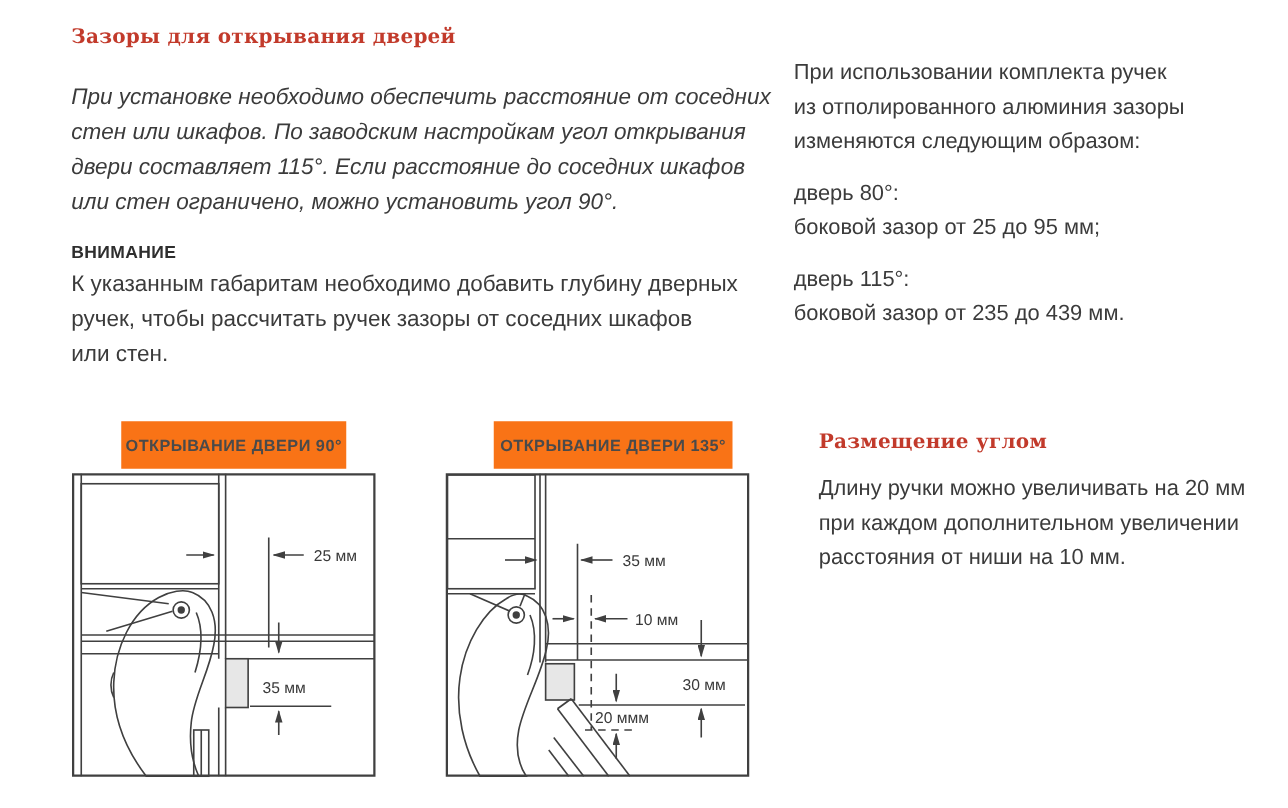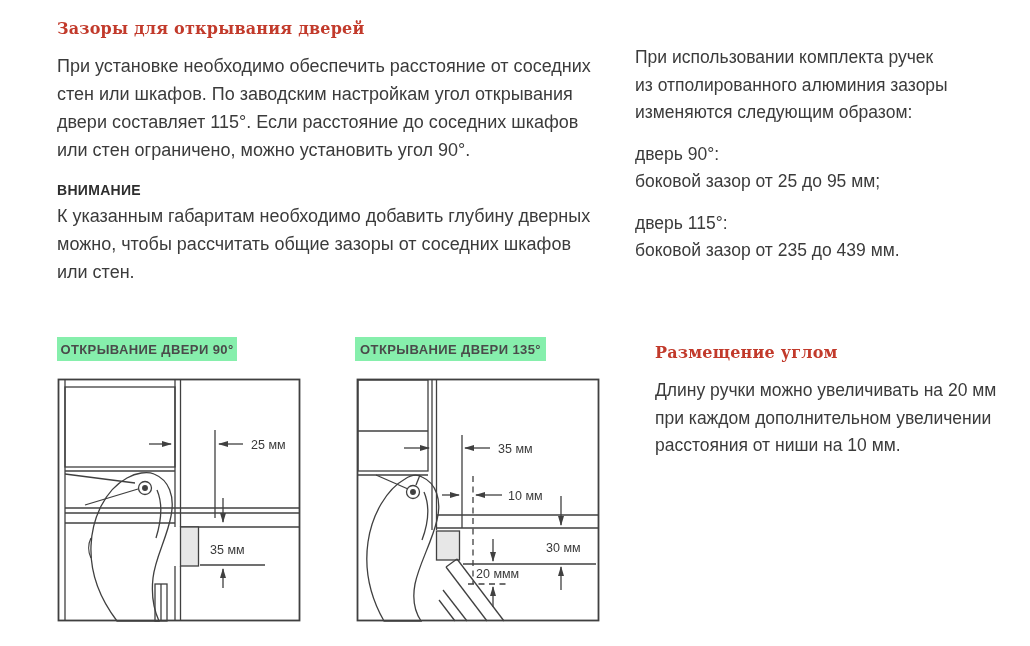--- a/index.html
+++ b/index.html
@@ -14,32 +14,32 @@
     font-family:"DejaVu Serif", serif;
     font-weight:bold; font-size:16px; line-height:30px;
     color:#c23a2b; letter-spacing:0.2px;
   }
   .pre { white-space:pre-line; }
   .body-text { font-size:18px; line-height:28px; color:#3b3b3b; }
   .body-text-sm { font-size:17.5px; line-height:27.5px; color:#3b3b3b; }
   .warn-head { font-size:14px; font-weight:bold; color:#2e2e2e; letter-spacing:0.3px; }
 
   .left-col { position:absolute; left:57px; top:14px; width:565px; }
-  .left-col .p1 { margin-top:8px; }
+  .left-col .p1 { margin-top:19px;font-style:italic; }
   .left-col .warn { margin-top:18px; }
   .left-col .p2 { margin-top:4px; }
 
   .right-col { position:absolute; left:635px; top:44px; width:372px; }
   .right-col p { margin-bottom:14px; }
 
   .caption {
-    position:absolute; top:337px; height:24px;
-    background:#86efac; color:#4a4a4a;
+    position:absolute; top:337px; height:38px;
+    background:#f97316; color:#4a4a4a;
     font-size:13px; font-weight:bold; letter-spacing:0.4px;
-    display:flex; align-items:center; justify-content:center;
+    display:flex; align-items:center; justify-content:center;margin-left:40px;
   }
   .cap90  { left:57px;  width:180px; }
   .cap115 { left:355px; width:191px; }
 
   .diagram { position:absolute; top:378px; width:244px; height:244px; }
   .d1 { left:57px; }
   .d2 { left:356px; }
   svg text {
     font-family:"Liberation Sans", sans-serif;
     font-size:12.5px; fill:#3a3a3a;
@@ -55,29 +55,29 @@
 <div class="page">
 
   <div class="left-col">
     <h1 class="serif-head">Зазоры для открывания дверей</h1>
     <p class="body-text pre p1">При установке необходимо обеспечить расстояние от соседних
 стен или шкафов. По заводским настройкам угол открывания
 двери составляет 115°. Если расстояние до соседних шкафов
 или стен ограничено, можно установить угол 90°.</p>
     <h2 class="warn-head warn">ВНИМАНИЕ</h2>
     <p class="body-text pre p2">К указанным габаритам необходимо добавить глубину дверных
-можно, чтобы рассчитать общие зазоры от соседних шкафов
+ручек, чтобы рассчитать ручек зазоры от соседних шкафов
 или стен.</p>
   </div>
 
   <div class="right-col">
     <p class="body-text-sm pre">При использовании комплекта ручек
 из отполированного алюминия зазоры
 изменяются следующим образом:</p>
-    <p class="body-text-sm pre">дверь 90°:
+    <p class="body-text-sm pre">дверь 80°:
 боковой зазор от 25 до 95 мм;</p>
     <p class="body-text-sm pre">дверь 115°:
 боковой зазор от 235 до 439 мм.</p>
   </div>
 
   <div class="caption cap90">
     <span>ОТКРЫВАНИЕ ДВЕРИ 90°</span>
   </div>
   <div class="caption cap115">
     <span>ОТКРЫВАНИЕ ДВЕРИ 135°</span>

